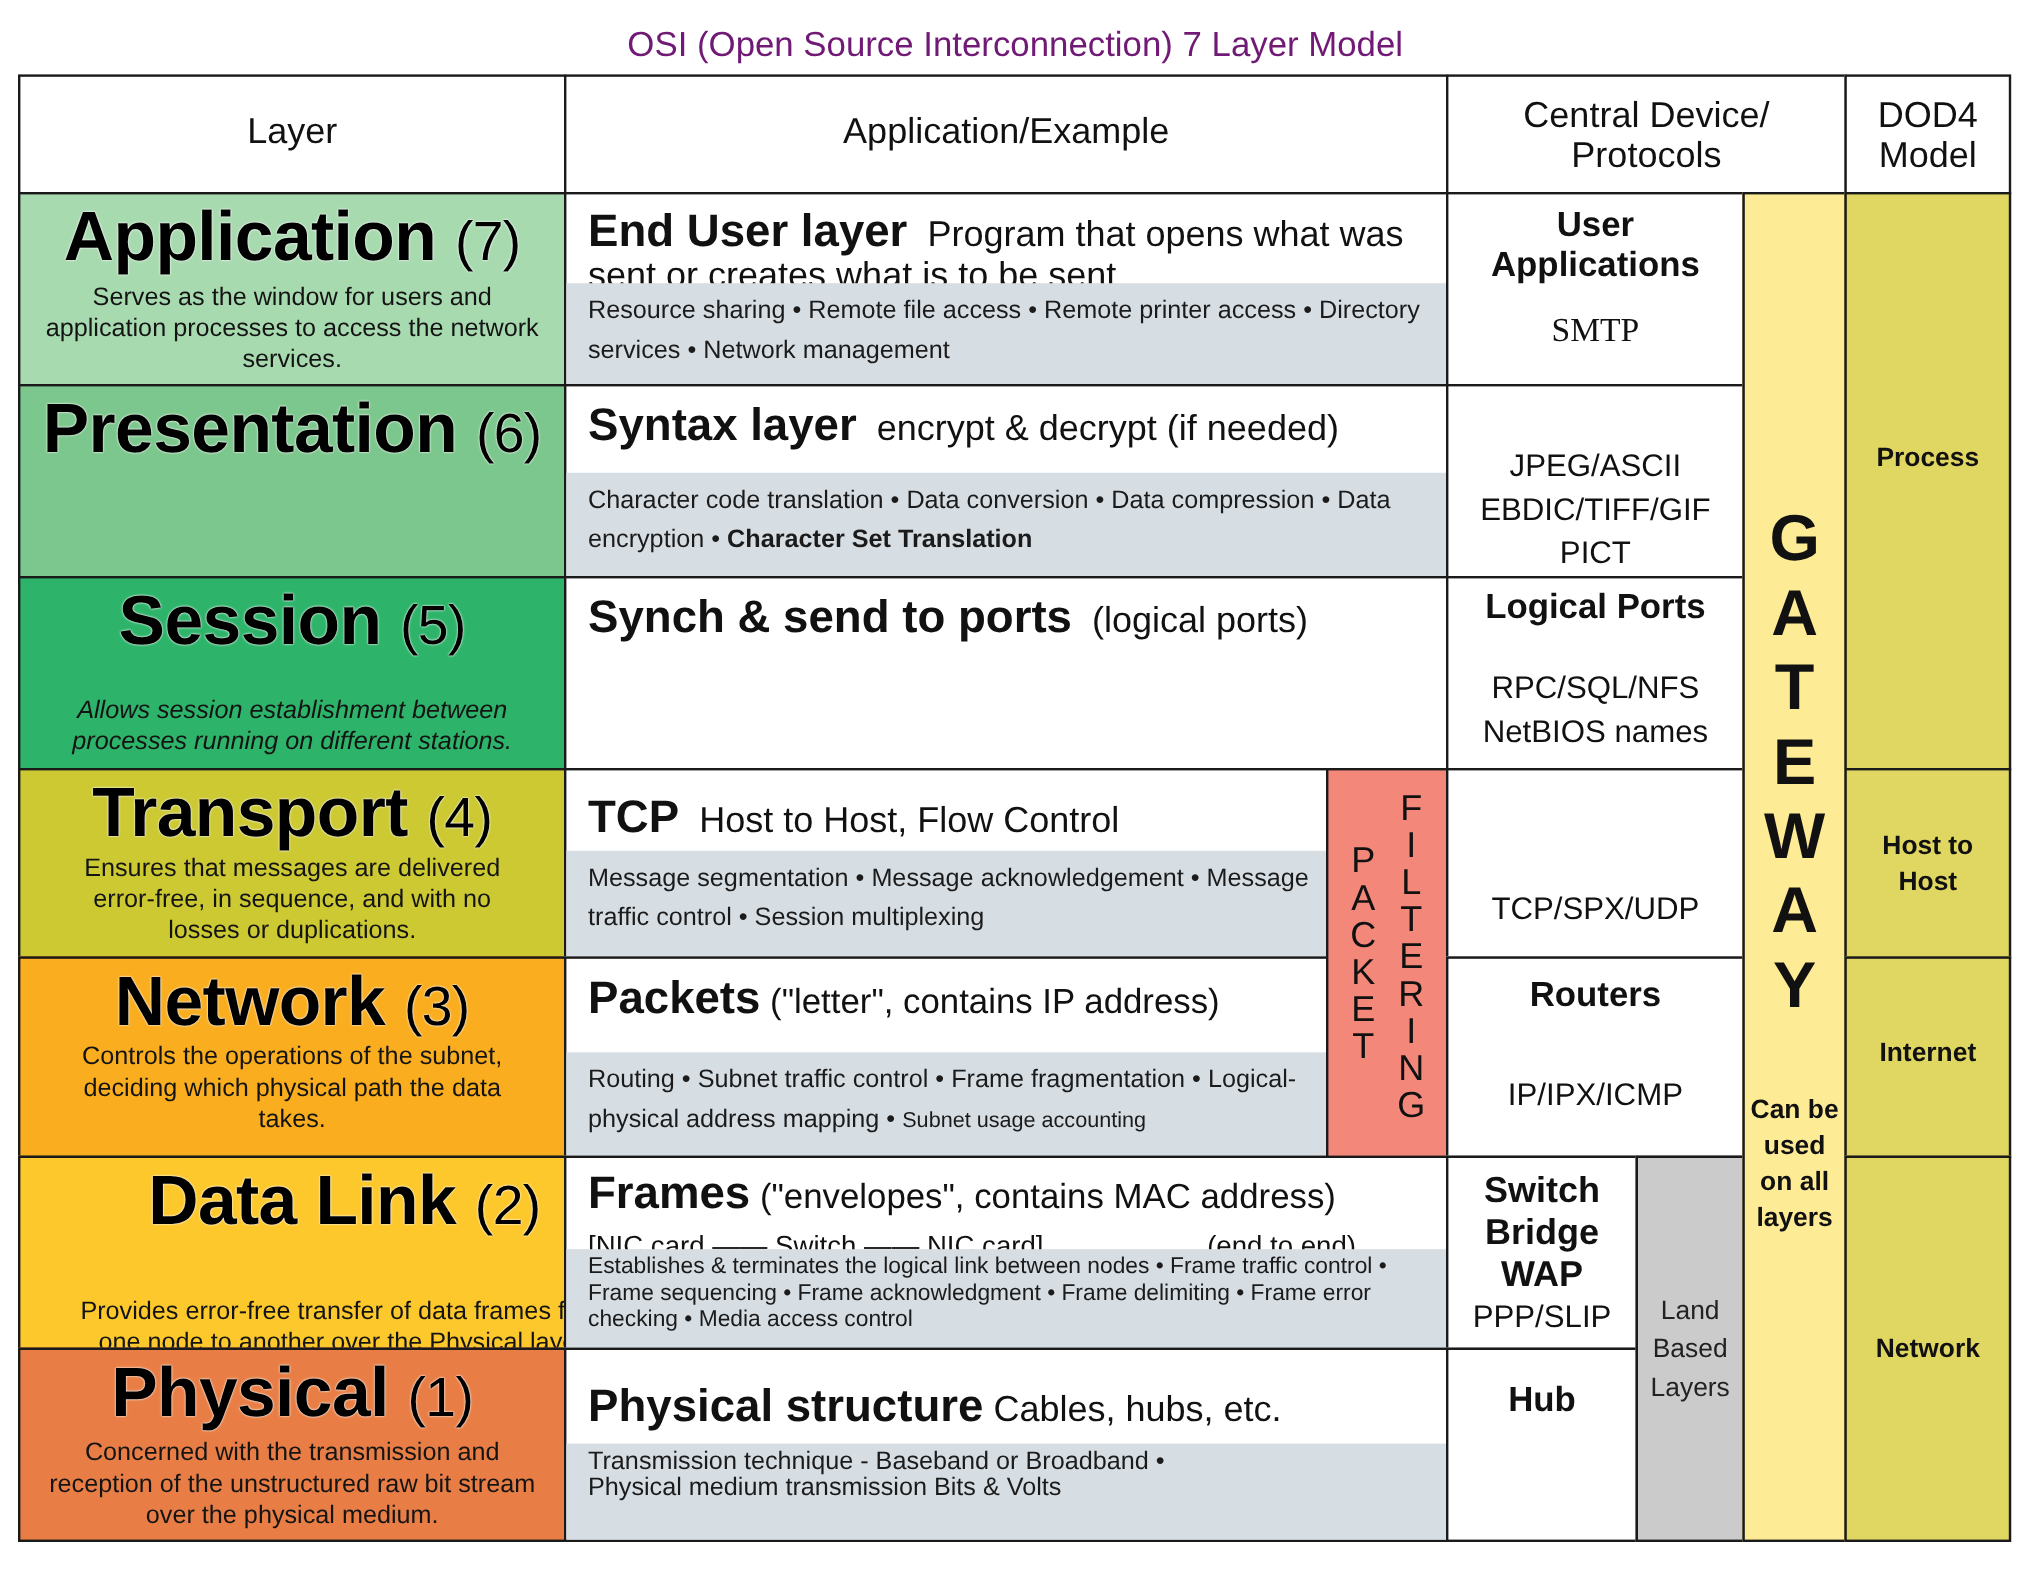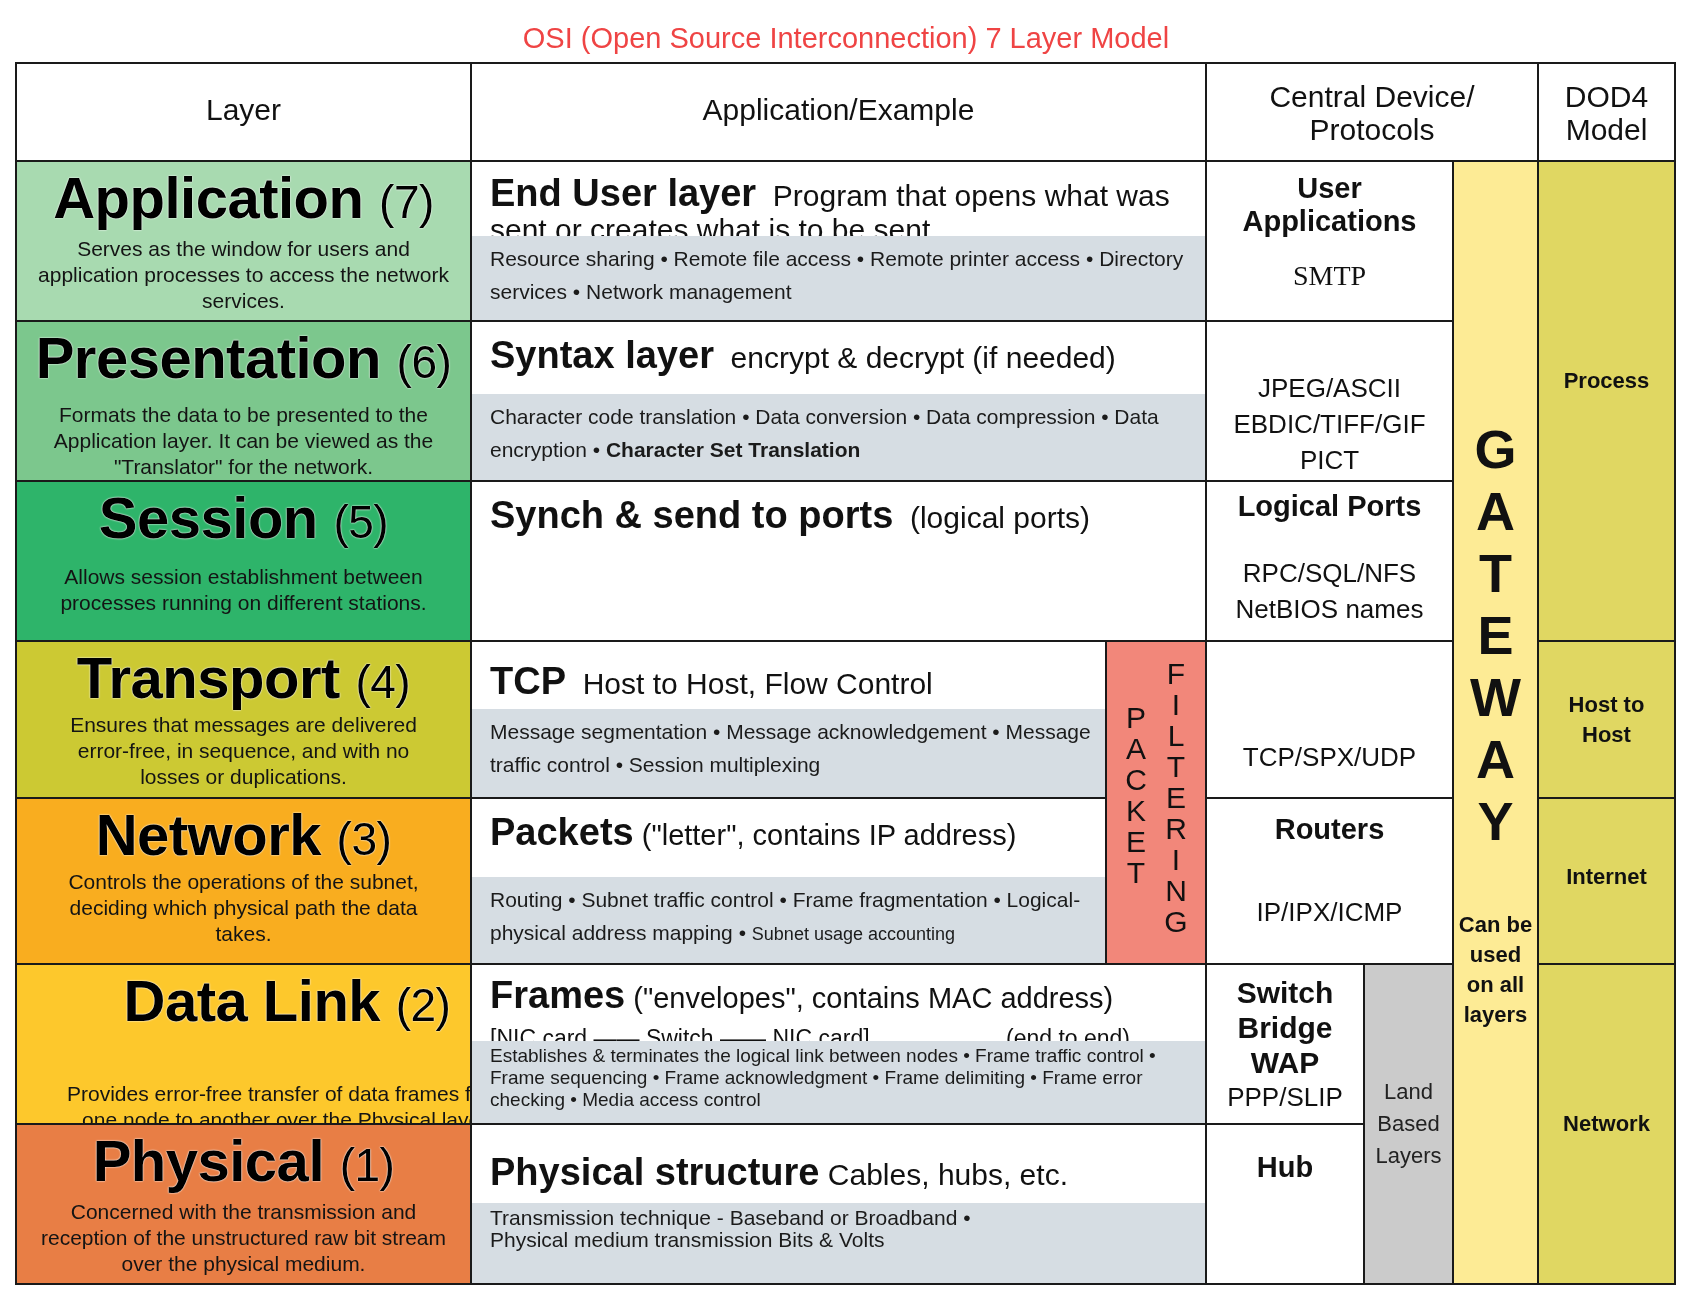--- a/index.html
+++ b/index.html
@@ -1,19 +1,19 @@
 <!DOCTYPE html>
 <html><head>
 <meta charset="utf-8">
 <style>
   html, body { margin:0; padding:0; background:#ffffff; }
   body { width:1692px; height:1308px; position:relative; overflow:hidden;
          font-family:"Liberation Sans", "DejaVu Sans", sans-serif; color:#111; }
   .abs { position:absolute; box-sizing:border-box; }
-  .title { left:0; top:22px; width:1692px; text-align:center; font-size:29px; color:#ef4444; }
+  .title { left:0; top:22px; width:1692px; text-align:center; font-size:29px; color:#701a75; }
   .cell { border:2px solid #1a1a1a; }
   .hdr { background:#fff; display:flex; align-items:center; justify-content:center;
          text-align:center; font-size:30px; line-height:33px; padding-bottom:6px; }
   .hdr.top { align-items:flex-start; padding-top:16px; }
 
   
   .layer { display:flex; flex-direction:column; align-items:center; text-align:center; padding-top:6px; }
   .layer-name { font-weight:bold; font-size:58px; line-height:60px; color:#000;
                 text-shadow: 0 0 2px #fff, 0 0 1px #fff; letter-spacing:-0.5px; }
   .layer-num { font-weight:normal; font-size:46px; }
@@ -57,25 +57,24 @@
 <div class="abs cell hdr" style="left:470px; top:62px; width:737px; height:100px;">Application/Example</div>
 <div class="abs cell hdr top" style="left:1205px; top:62px; width:334px; height:100px; padding-left:40px; padding-right:40px;">Central Device/ Protocols</div>
 <div class="abs cell hdr top" style="left:1537px; top:62px; width:139px; height:100px; padding-left:14px; padding-right:14px;">DOD4 Model</div>
 
 <div class="abs cell layer" style="left:15px; top:160px; width:457px; height:162px; background:#a8dab0;">
   <div class="layer-name"><span>Application</span> <span class="layer-num">(7)</span></div>
   <div class="layer-desc">Serves as the window for users and application processes to access the network services.</div>
 </div>
 <div class="abs cell layer" style="left:15px; top:320px; width:457px; height:162px; background:#7cc78d;">
   <div class="layer-name"><span>Presentation</span> <span class="layer-num">(6)</span></div>
-  <div class="layer-desc" style="margin-top:10px;">Formats the data to be presented to the Application layer. It can be viewed as the "Translator" for the network.</div>
 </div>
 <div class="abs cell layer" style="left:15px; top:480px; width:457px; height:162px; background:#2eb46a;">
   <div class="layer-name"><span>Session</span> <span class="layer-num">(5)</span></div>
-  <div class="layer-desc" style="margin-top:12px; padding:0 40px;">Allows session establishment between processes running on different stations.</div>
+  <div class="layer-desc" style="margin-top:28px; padding:0 40px;font-style:italic;">Allows session establishment between processes running on different stations.</div>
 </div>
 <div class="abs cell layer" style="left:15px; top:640px; width:457px; height:159px; background:#ccc933;">
   <div class="layer-name"><span>Transport</span> <span class="layer-num">(4)</span></div>
   <div class="layer-desc" style="margin-top:0; padding:0 50px;">Ensures that messages are delivered error-free, in sequence, and with no losses or duplications.</div>
 </div>
 <div class="abs cell layer" style="left:15px; top:797px; width:457px; height:168px; background:#f9ad1f;">
   <div class="layer-name"><span>Network</span> <span class="layer-num">(3)</span></div>
   <div class="layer-desc" style="margin-top:0; padding:0 38px;">Controls the operations of the subnet, deciding which physical path the data takes.</div>
 </div>
 <div class="abs cell layer" style="left:15px; top:963px; width:544px; height:162px; background:#fdc82c;gap:44px;">

